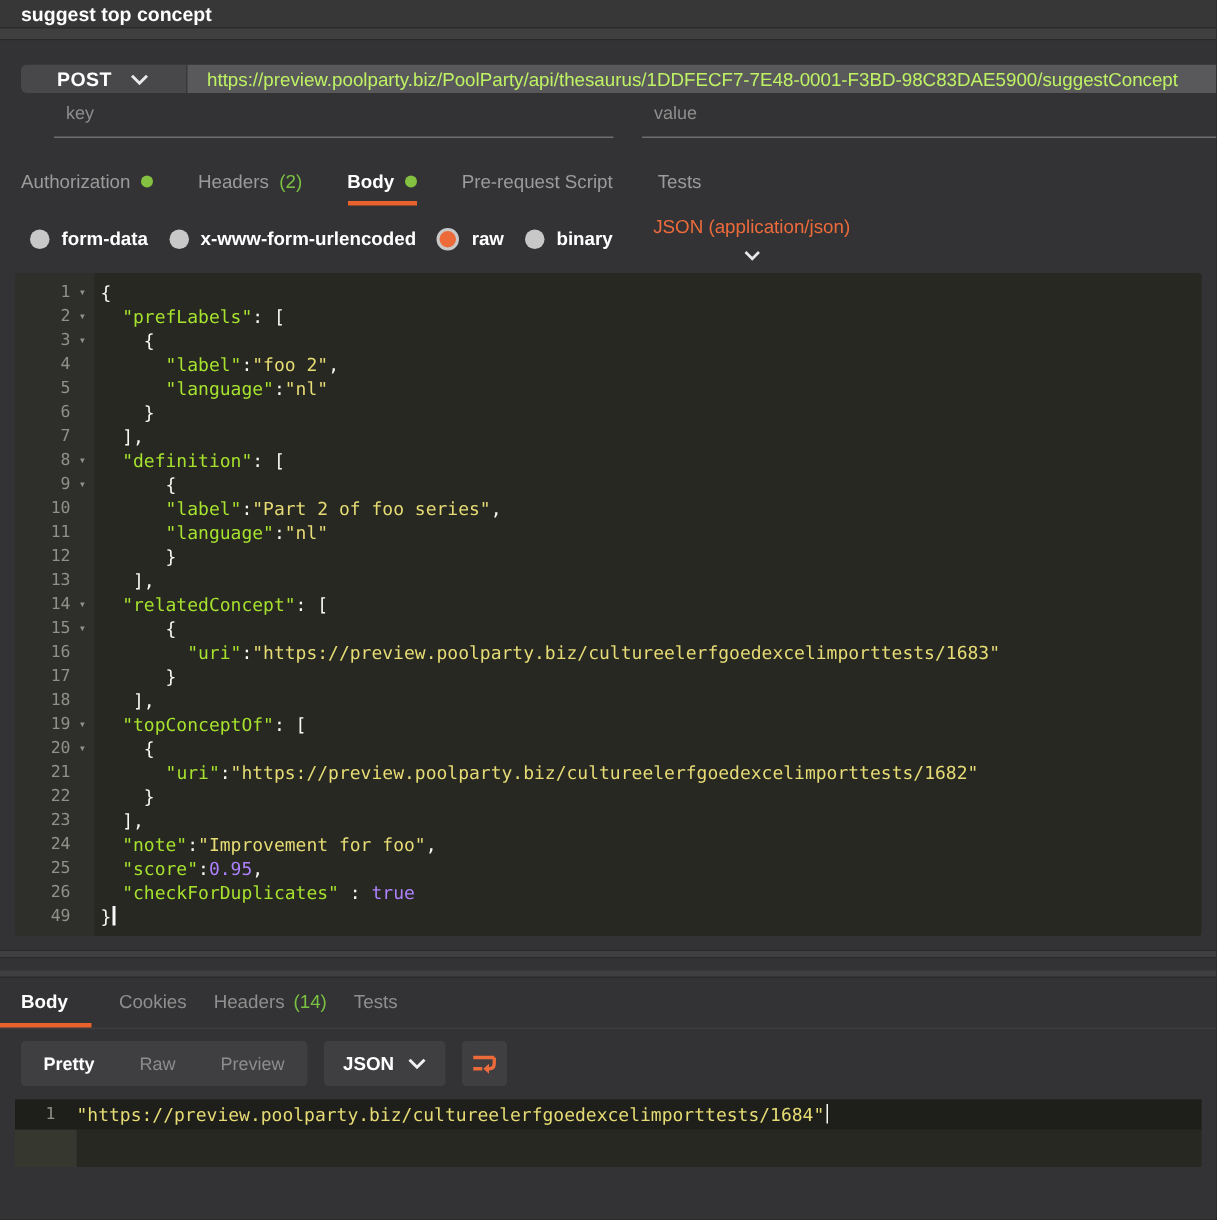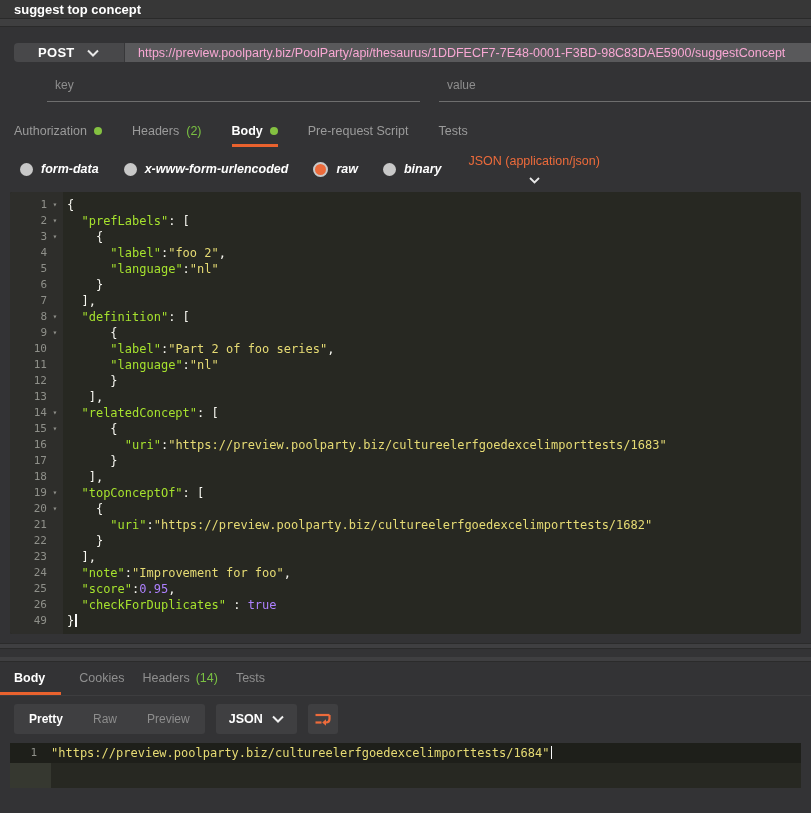--- a/index.html
+++ b/index.html
@@ -14,26 +14,26 @@
               display:flex; align-items:center; padding-left:14px; }
   .titlebar .t { color:#ffffff; font-size:13px; font-weight:bold; }
   .substrip { height:8px; background:#3f3f40; border-bottom:1px solid #2a2a2a; }
 
   
   .urlrow { margin:16px 0 0 14px; height:19px; display:flex;
             border-radius:4px 0 0 4px; overflow:hidden; }
   .method { width:111px; flex:none; background:#48484a; border-right:1px solid #38383a;
             display:flex; align-items:center; padding-left:24px; gap:12px; cursor:pointer; }
   .method .m { color:#fff; font-size:13px; font-weight:bold; letter-spacing:.3px; }
-  .url { flex:1; background:#59595b; color:#f9a8d4; font-size:12.5px;
+  .url { flex:1; background:#59595b; color:#bef264; font-size:12.5px;
          display:flex; align-items:center; padding-left:13px;
          white-space:nowrap; overflow:hidden; }
 
   
-  .kvrow { margin-top:10px; padding-left:47px; display:flex; gap:19px; }
+  .kvrow { padding-left:36px; display:flex; gap:19px; }
   .kvrow input { background:transparent; border:none; outline:none;
                  border-bottom:1px solid #6e6e6e; height:30px; color:#ddd;
                  font-size:12px; padding:0 6px 4px 8px;
                  font-family:"Liberation Sans", sans-serif; }
   .kvrow input::placeholder { color:#8e8e8e; }
   .kv-key { width:373px; flex:none; }
   .kv-value { flex:1; }
 
   
   .reqtabs { margin-top:17px; padding-left:14px; display:flex; gap:30px;
@@ -150,21 +150,21 @@
     </div>
     <div class="tab">
       <span>Pre-request Script</span>
     </div>
     <div class="tab">
       <span>Tests</span>
     </div>
   </div>
 
 <div class="modes">
-  <span id="modes-slot" style="display:flex;gap:25px;font-style:italic;">
+  <span id="modes-slot" style="display:flex;gap:14px;">
       <div class="mode">
         <span class="rdot"></span>
         <span>form-data</span>
       </div>
       <div class="mode">
         <span class="rdot"></span>
         <span>x-www-form-urlencoded</span>
       </div>
       <div class="mode">
         <span class="rdot sel"></span>

